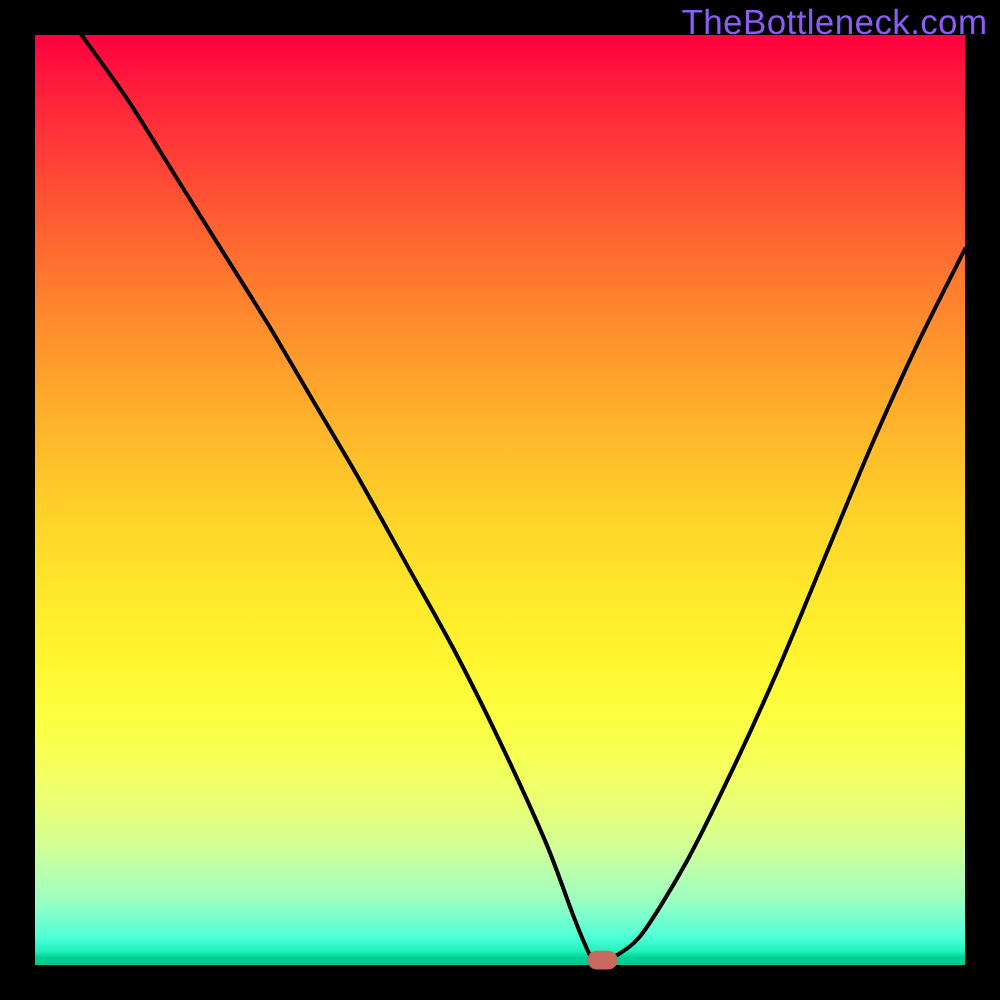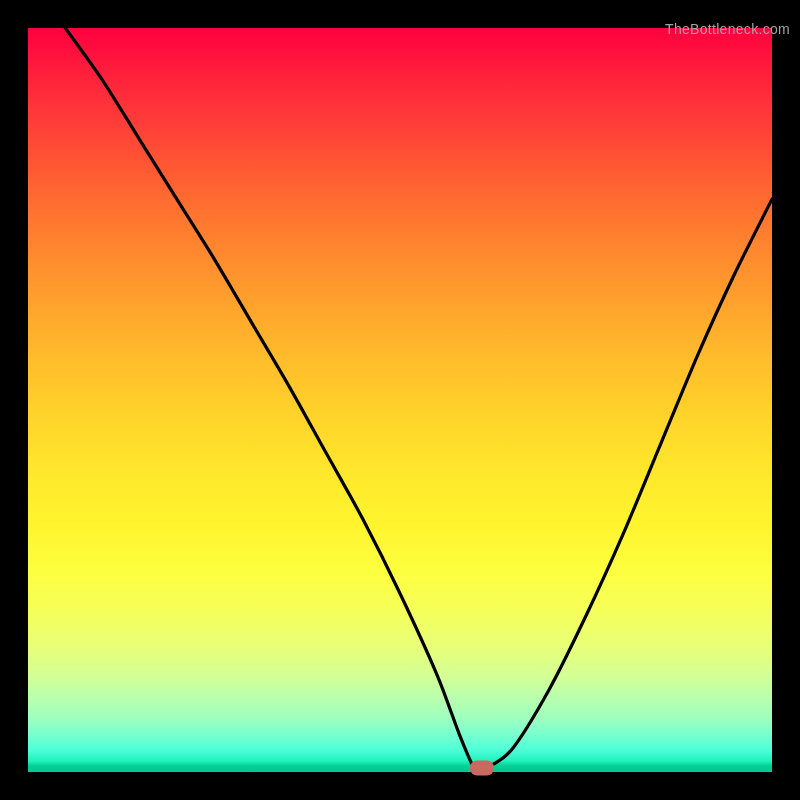--- a/index.html
+++ b/index.html
@@ -12,24 +12,24 @@
     font-family: Arial, Helvetica, sans-serif;
   }
   .frame {
     position: relative;
     width: 800px;
     height: 800px;
     background: #000;
   }
   .watermark {
     position: absolute;
-    top: 21px;
+    top: 2px;
     right: 10px;
-    color: #a3a3a3;
-    font-size: 14px;
+    color: #8b5cf6;
+    font-size: 28px;
     font-weight: 400;
     letter-spacing: 0.3px;
     z-index: 10;
   }
   .plot-area {
     position: absolute;
     left: 28px;
     top: 28px;
     width: 744px;
     height: 744px;

